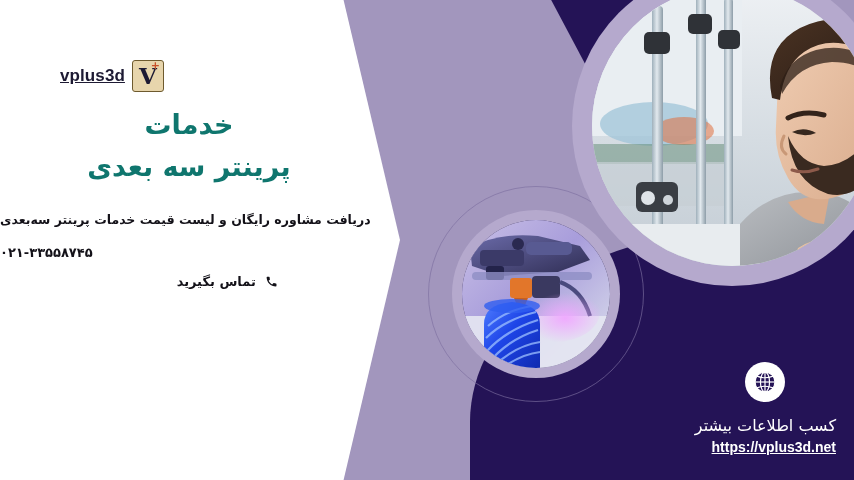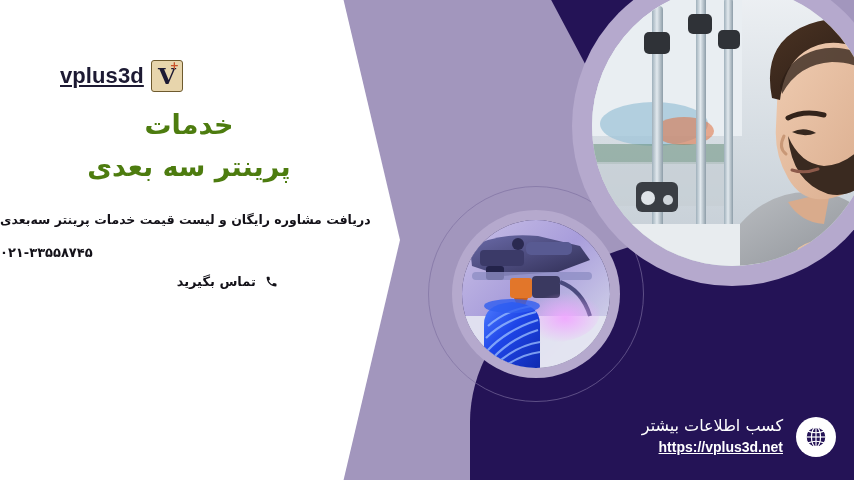--- a/index.html
+++ b/index.html
@@ -162,36 +162,36 @@
     position: absolute;
     right: 3px;
     top: -1px;
     color: #c8522a;
     font-size: 11px;
     font-weight: 700;
     line-height: 1;
   }
   .logo-text {
     font-family: "Liberation Sans", sans-serif;
-    font-size: 22px;
+    font-size: 17px;
     font-weight: 700;
     color: #1d1a33;
     text-decoration: underline;
     letter-spacing: .1px;
     white-space: nowrap;
   }
 
   
   .headline {
     position: absolute;
     left: 0;
     top: 104px;
     width: 378px;
     text-align: center;
-    color: #4d7c0f;
+    color: #0f766e;
     font-size: 27px;
     font-weight: 700;
     line-height: 1.55;
     direction: rtl;
   }
   .headline .l1 { display: block; }
   .headline .l2 { display: block; }
 
   
   .subcopy {
@@ -234,21 +234,21 @@
     vertical-align: -2px;
     margin-left: 5px;
   }
 
   
   .footer {
     position: absolute;
     right: 18px;
     bottom: 22px;
     display: flex;
-    flex-direction: row;
+    flex-direction: column;
     align-items: center;
     gap: 13px;
     direction: rtl;
     justify-content: center;
   }
   .footer-text {
     text-align: right;
     color: #ffffff;
     line-height: 1.42;
   }

